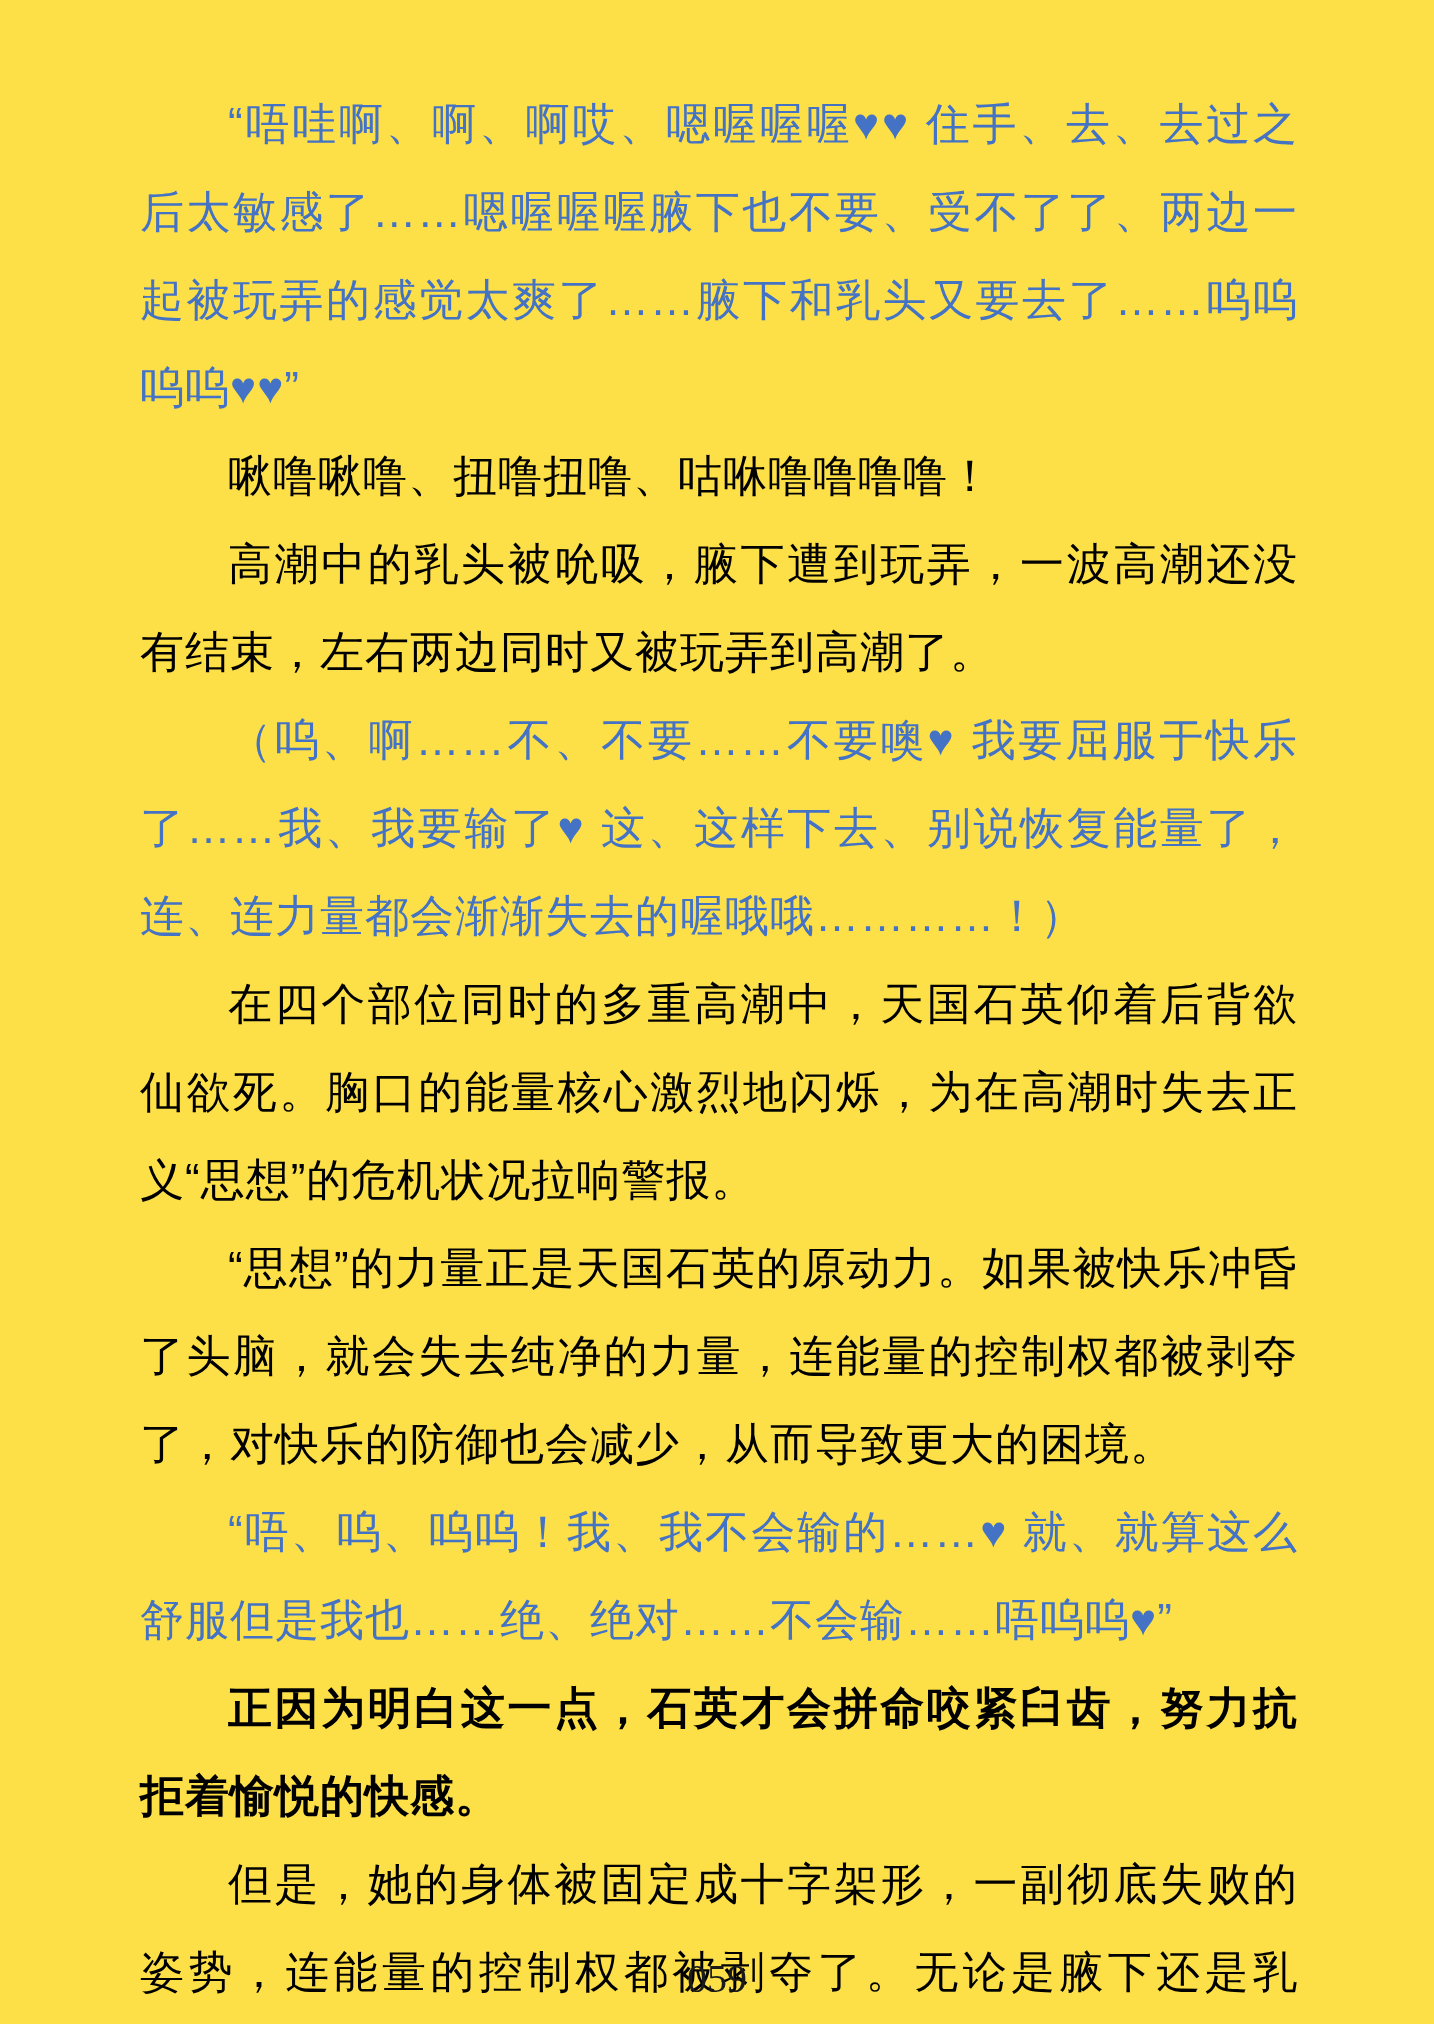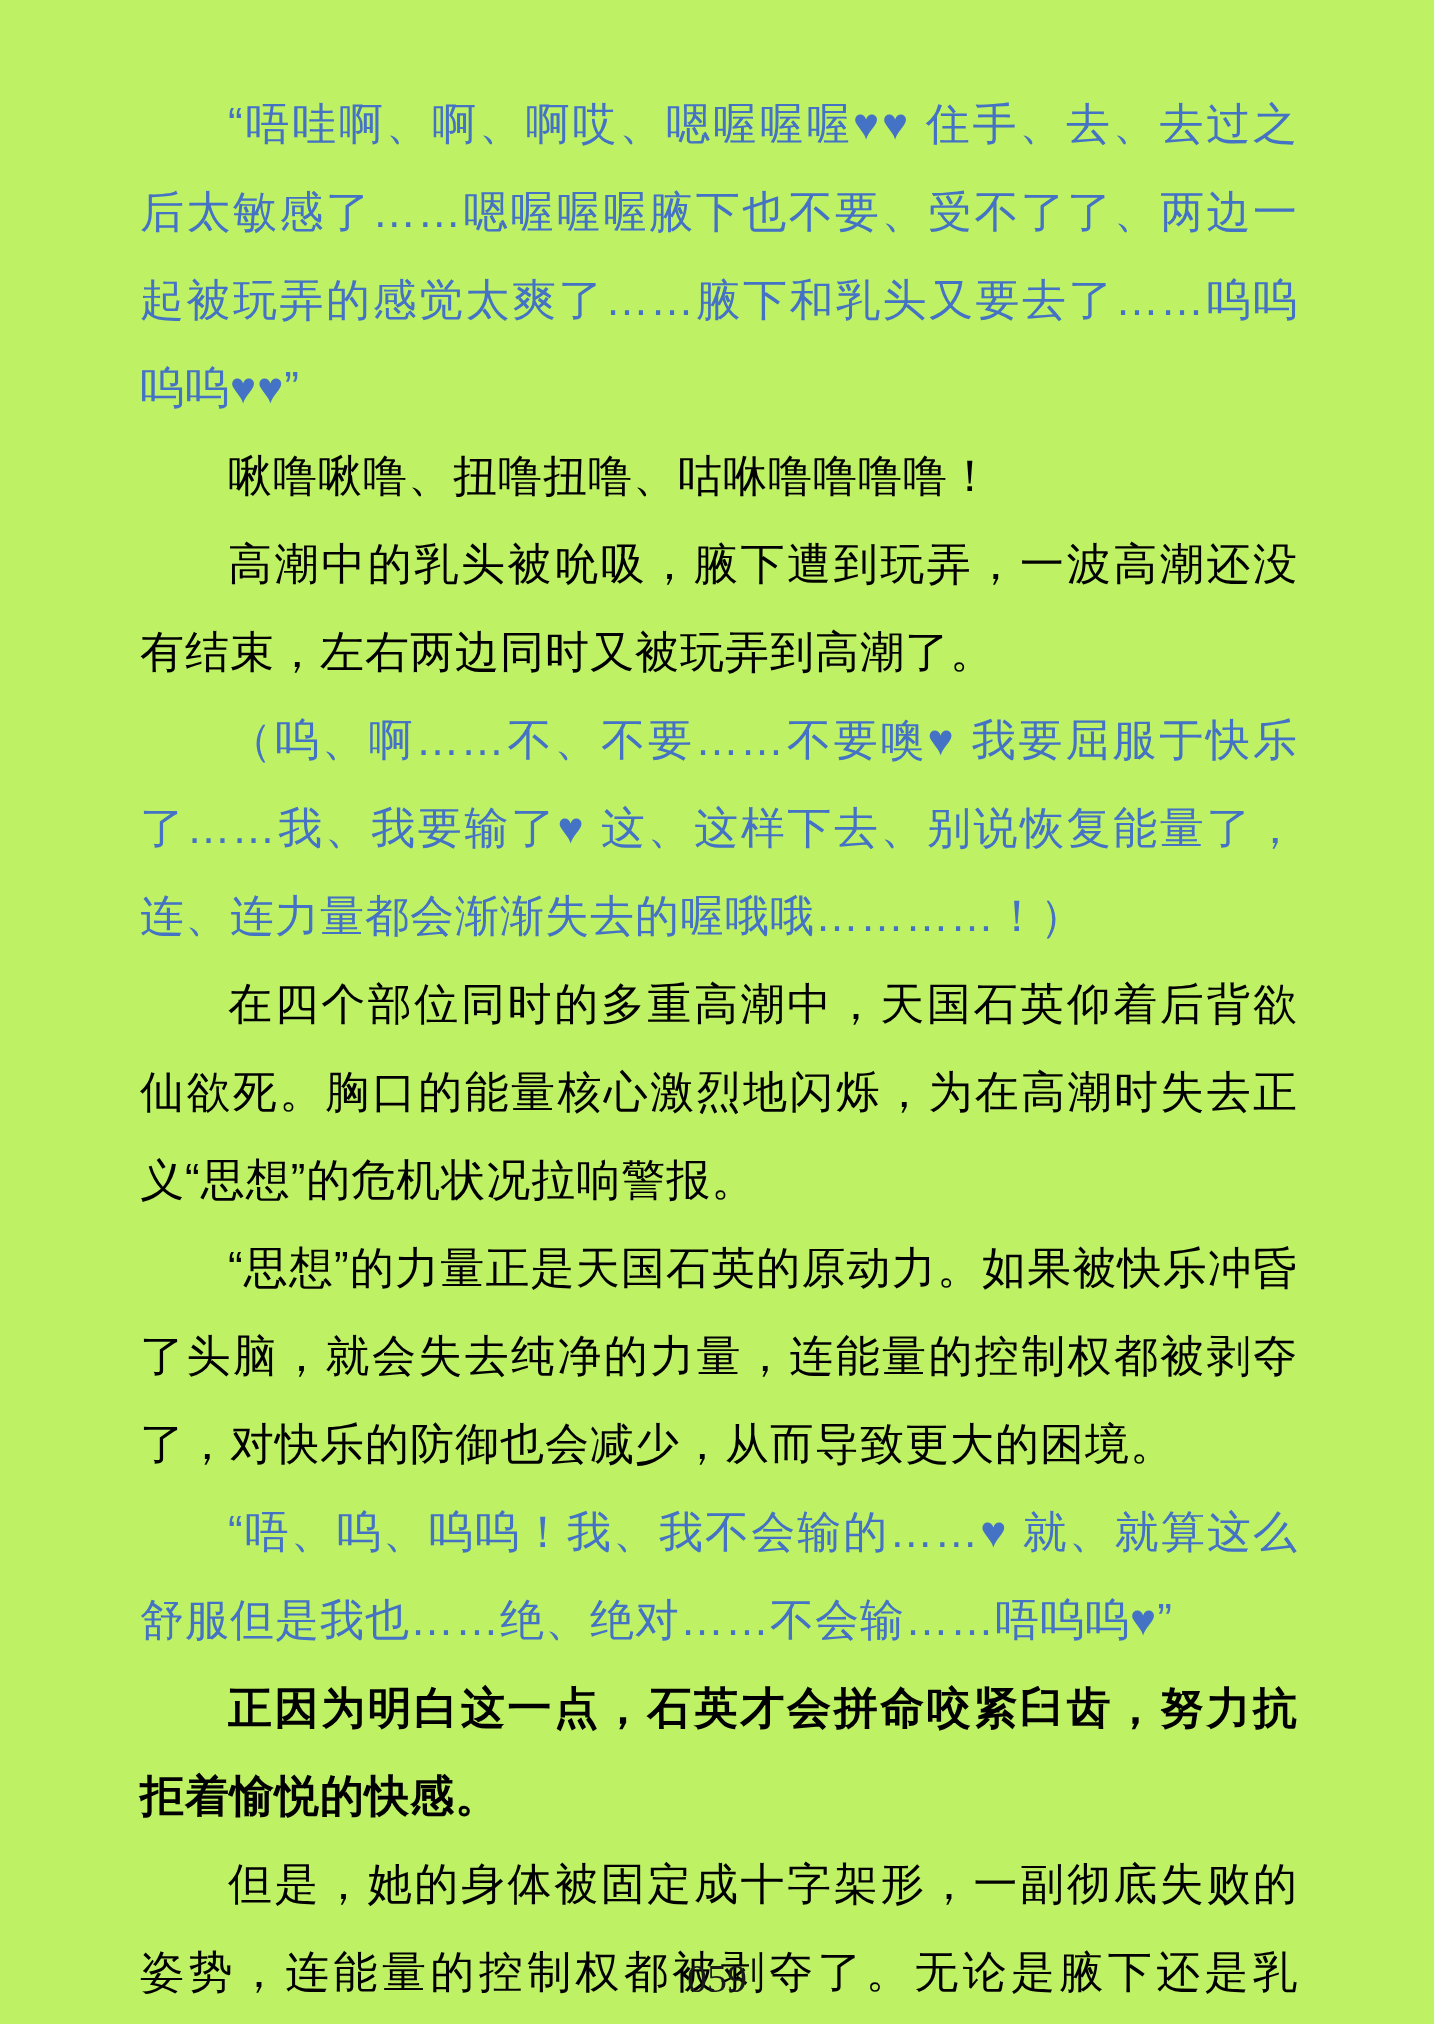--- a/index.html
+++ b/index.html
@@ -4,21 +4,21 @@
 <style>
   html, body {
     margin: 0;
     padding: 0;
     background: #ffffff;
   }
   .page {
     position: relative;
     width: 1434px;
     height: 2024px;
-    background: #bef264;
+    background: #fde047;
     overflow: hidden;
     font-family: "Liberation Sans", "DejaVu Sans", sans-serif;
   }
   .content {
     position: absolute;
     left: 140px;
     top: 80px;
     width: 1158px;
     font-size: 44px;
     line-height: 88px;

